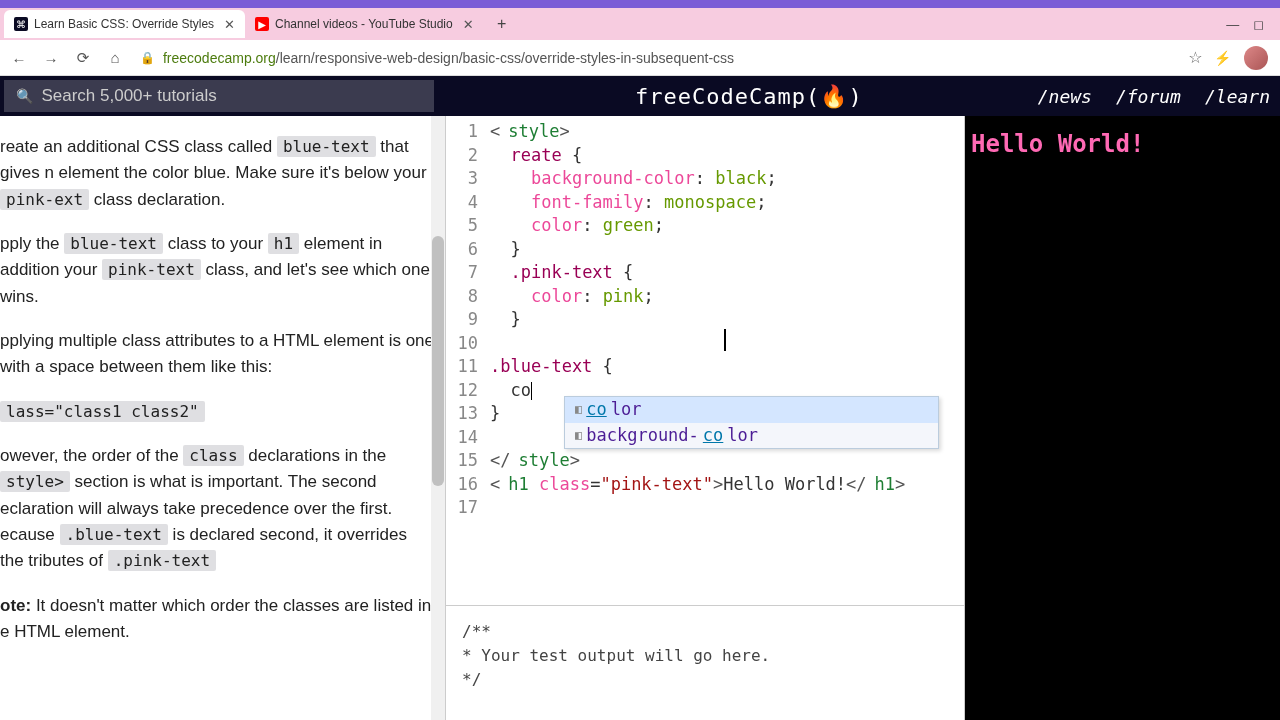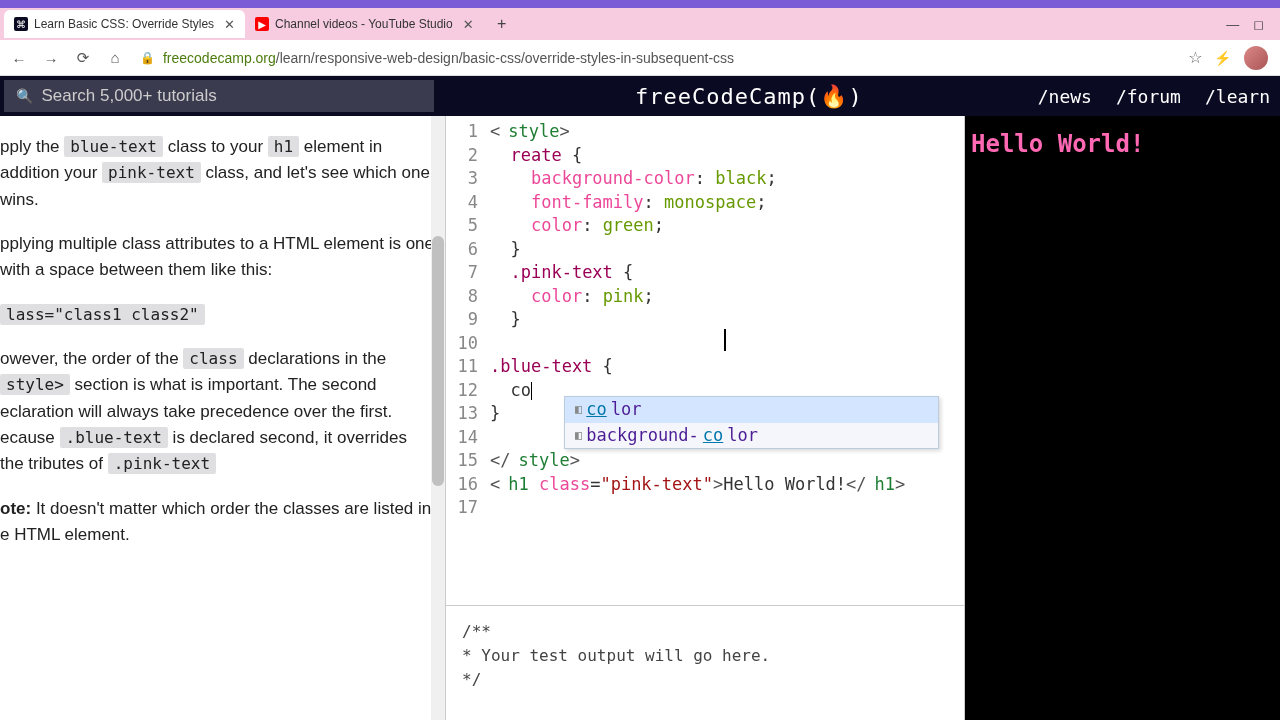--- a/index.html
+++ b/index.html
@@ -29,21 +29,21 @@
 .star { font-size: 16px; color: #666; cursor: pointer; }
 .bolt { font-size: 14px; color: #666; cursor: pointer; }
 .avatar { width: 24px; height: 24px; border-radius: 50%; background: linear-gradient(135deg,#d88,#a55); cursor: pointer; }
 
 
 .fccnav { height: 40px; background: #0a0a23; display: flex; align-items: center; color: #fff; }
 .search { display: flex; align-items: center; gap: 8px; background: #3b3b4f; height: 32px; padding: 0 12px; margin-left: 4px; width: 430px; color: #ccc; font-size: 17px; }
 .search .mag { font-size: 14px; }
 .brand { flex: 1; text-align: center; font-family: monospace; font-size: 22px; letter-spacing: 1px; color: #fff; font-weight: 500; padding-left: 26px; }
 .navlinks { display: flex; gap: 24px; padding-right: 10px; font-size: 18px; font-family: monospace; }
-.navlinks span { cursor: pointer; }
+.navlinks span { cursor: pointer; font-style: italic; }
 
 
 .panes { flex: 1; display: flex; min-height: 0; }
 
 .instructions { width: 445px; padding: 18px 10px 18px 0; font-size: 17px; line-height: 1.55; color: #222; overflow-y: auto; position: relative; }
 .instructions p { margin-bottom: 18px; }
 .instructions code { background: #dfdfe2; padding: 1px 6px; border-radius: 2px; font-family: monospace; font-size: 16px; }
 .instr-scroll { position: absolute; right: 0; top: 0; width: 14px; height: 100%; background: #f0f0f0; }
 .instr-thumb { position: absolute; right: 1px; top: 120px; width: 12px; height: 250px; background: #c0c0c0; border-radius: 6px; }
 
@@ -120,20 +120,21 @@
     <div class="brand">freeCodeCamp(🔥)</div>
     <div class="navlinks">
       <span>/news</span>
       <span>/forum</span>
       <span>/learn</span>
     </div>
   </div>
 
   <div class="panes">
     <div class="instructions">
+      <p><span>reate an additional CSS class called </span><code>blue-text</code><span> that gives n element the color blue. Make sure it's below your </span><code>pink-ext</code><span> class declaration.</span></p>
       <p><span>pply the </span><code>blue-text</code><span> class to your </span><code>h1</code><span> element in addition  your </span><code>pink-text</code><span> class, and let's see which one wins.</span></p>
       <p>pplying multiple class attributes to a HTML element is one with a space between them like this:</p>
       <p><code>lass="class1 class2"</code></p>
       <p><span>owever, the order of the </span><code>class</code><span> declarations in the </span><code>style&gt;</code><span> section is what is important. The second eclaration will always take precedence over the first. ecause </span><code>.blue-text</code><span> is declared second, it overrides the tributes of </span><code>.pink-text</code></p>
       <p><strong>ote: </strong><span>It doesn't matter which order the classes are listed in e HTML element.</span></p>
       <div class="instr-scroll">
         <div class="instr-thumb"></div>
       </div>
     </div>
 

